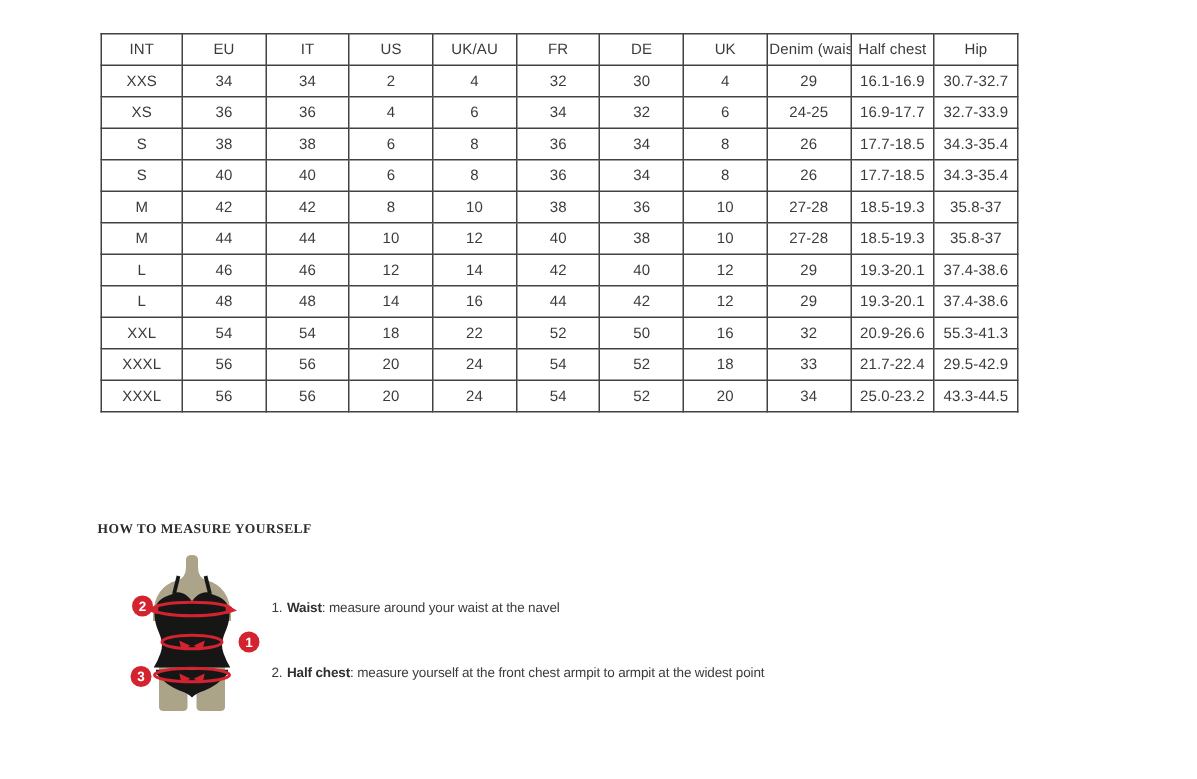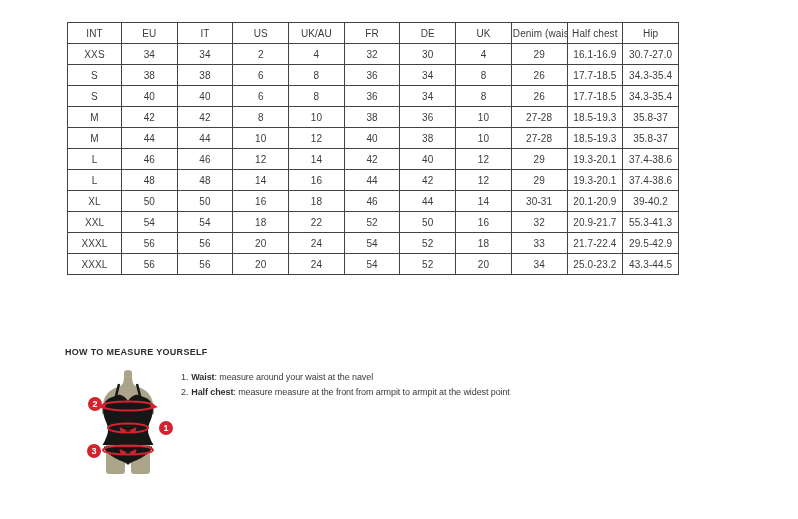--- a/index.html
+++ b/index.html
@@ -17,27 +17,27 @@
     color:#3b3b3b;
     padding:0 1px;
     letter-spacing:0.1px;
     white-space:nowrap;
     overflow:hidden;
   }
   col.c-int { width:54px; }
 
   .measure-heading {
     position:absolute; left:65px; top:347px;
-    font-size:9px; font-weight:bold; color:#2c2c2c; letter-spacing:0.3px;
+    font-size:9px; font-weight:bold; color:#2c2c2c; letter-spacing:0.3px;font-family:Liberation Serif, serif;
   }
 
   .figure-wrap { position:absolute; left:80px; top:368px; }
 
   .steps { position:absolute; left:181px; top:370px; }
-  .step { font-size:9px; color:#3b3b3b; line-height:15px; letter-spacing:-0.1px; white-space:nowrap; }
+  .step { font-size:9px; color:#3b3b3b; line-height:15px; letter-spacing:-0.1px; white-space:nowrap;margin-top:28px; }
   .step .num { margin-right:3px; }
   .step b { font-weight:bold; color:#303030; }
 </style>
 </head>
 <body>
 
 <div class="table-wrap">
   <table class="size-table">
     <colgroup>
       <col class="c-int">
@@ -72,21 +72,34 @@
           <td>XXS</td>
           <td>34</td>
           <td>34</td>
           <td>2</td>
           <td>4</td>
           <td>32</td>
           <td>30</td>
           <td>4</td>
           <td>29</td>
           <td>16.1-16.9</td>
-          <td>30.7-27.0</td>
+          <td>30.7-32.7</td>
+        </tr>
+        <tr>
+          <td>XS</td>
+          <td>36</td>
+          <td>36</td>
+          <td>4</td>
+          <td>6</td>
+          <td>34</td>
+          <td>32</td>
+          <td>6</td>
+          <td>24-25</td>
+          <td>16.9-17.7</td>
+          <td>32.7-33.9</td>
         </tr>
         <tr>
           <td>S</td>
           <td>38</td>
           <td>38</td>
           <td>6</td>
           <td>8</td>
           <td>36</td>
           <td>34</td>
           <td>8</td>
@@ -153,43 +166,30 @@
           <td>14</td>
           <td>16</td>
           <td>44</td>
           <td>42</td>
           <td>12</td>
           <td>29</td>
           <td>19.3-20.1</td>
           <td>37.4-38.6</td>
         </tr>
         <tr>
-          <td>XL</td>
-          <td>50</td>
-          <td>50</td>
-          <td>16</td>
-          <td>18</td>
-          <td>46</td>
-          <td>44</td>
-          <td>14</td>
-          <td>30-31</td>
-          <td>20.1-20.9</td>
-          <td>39-40.2</td>
-        </tr>
-        <tr>
           <td>XXL</td>
           <td>54</td>
           <td>54</td>
           <td>18</td>
           <td>22</td>
           <td>52</td>
           <td>50</td>
           <td>16</td>
           <td>32</td>
-          <td>20.9-21.7</td>
+          <td>20.9-26.6</td>
           <td>55.3-41.3</td>
         </tr>
         <tr>
           <td>XXXL</td>
           <td>56</td>
           <td>56</td>
           <td>20</td>
           <td>24</td>
           <td>54</td>
           <td>52</td>
@@ -255,15 +255,15 @@
       <text x="14" y="86.2" font-size="9" font-weight="bold" fill="#ffffff" text-anchor="middle">3</text>
     </g>
   </svg>
 </div>
 
 <div class="steps">
   <div class="step">
     <span class="num">1.</span><b>Waist</b><span>: measure around your waist at the navel</span>
   </div>
   <div class="step">
-    <span class="num">2.</span><b>Half chest</b><span>: measure measure at the front from armpit to armpit at the widest point</span>
+    <span class="num">2.</span><b>Half chest</b><span>: measure yourself at the front chest armpit to armpit at the widest point</span>
   </div>
 </div>
 
 </body></html>

